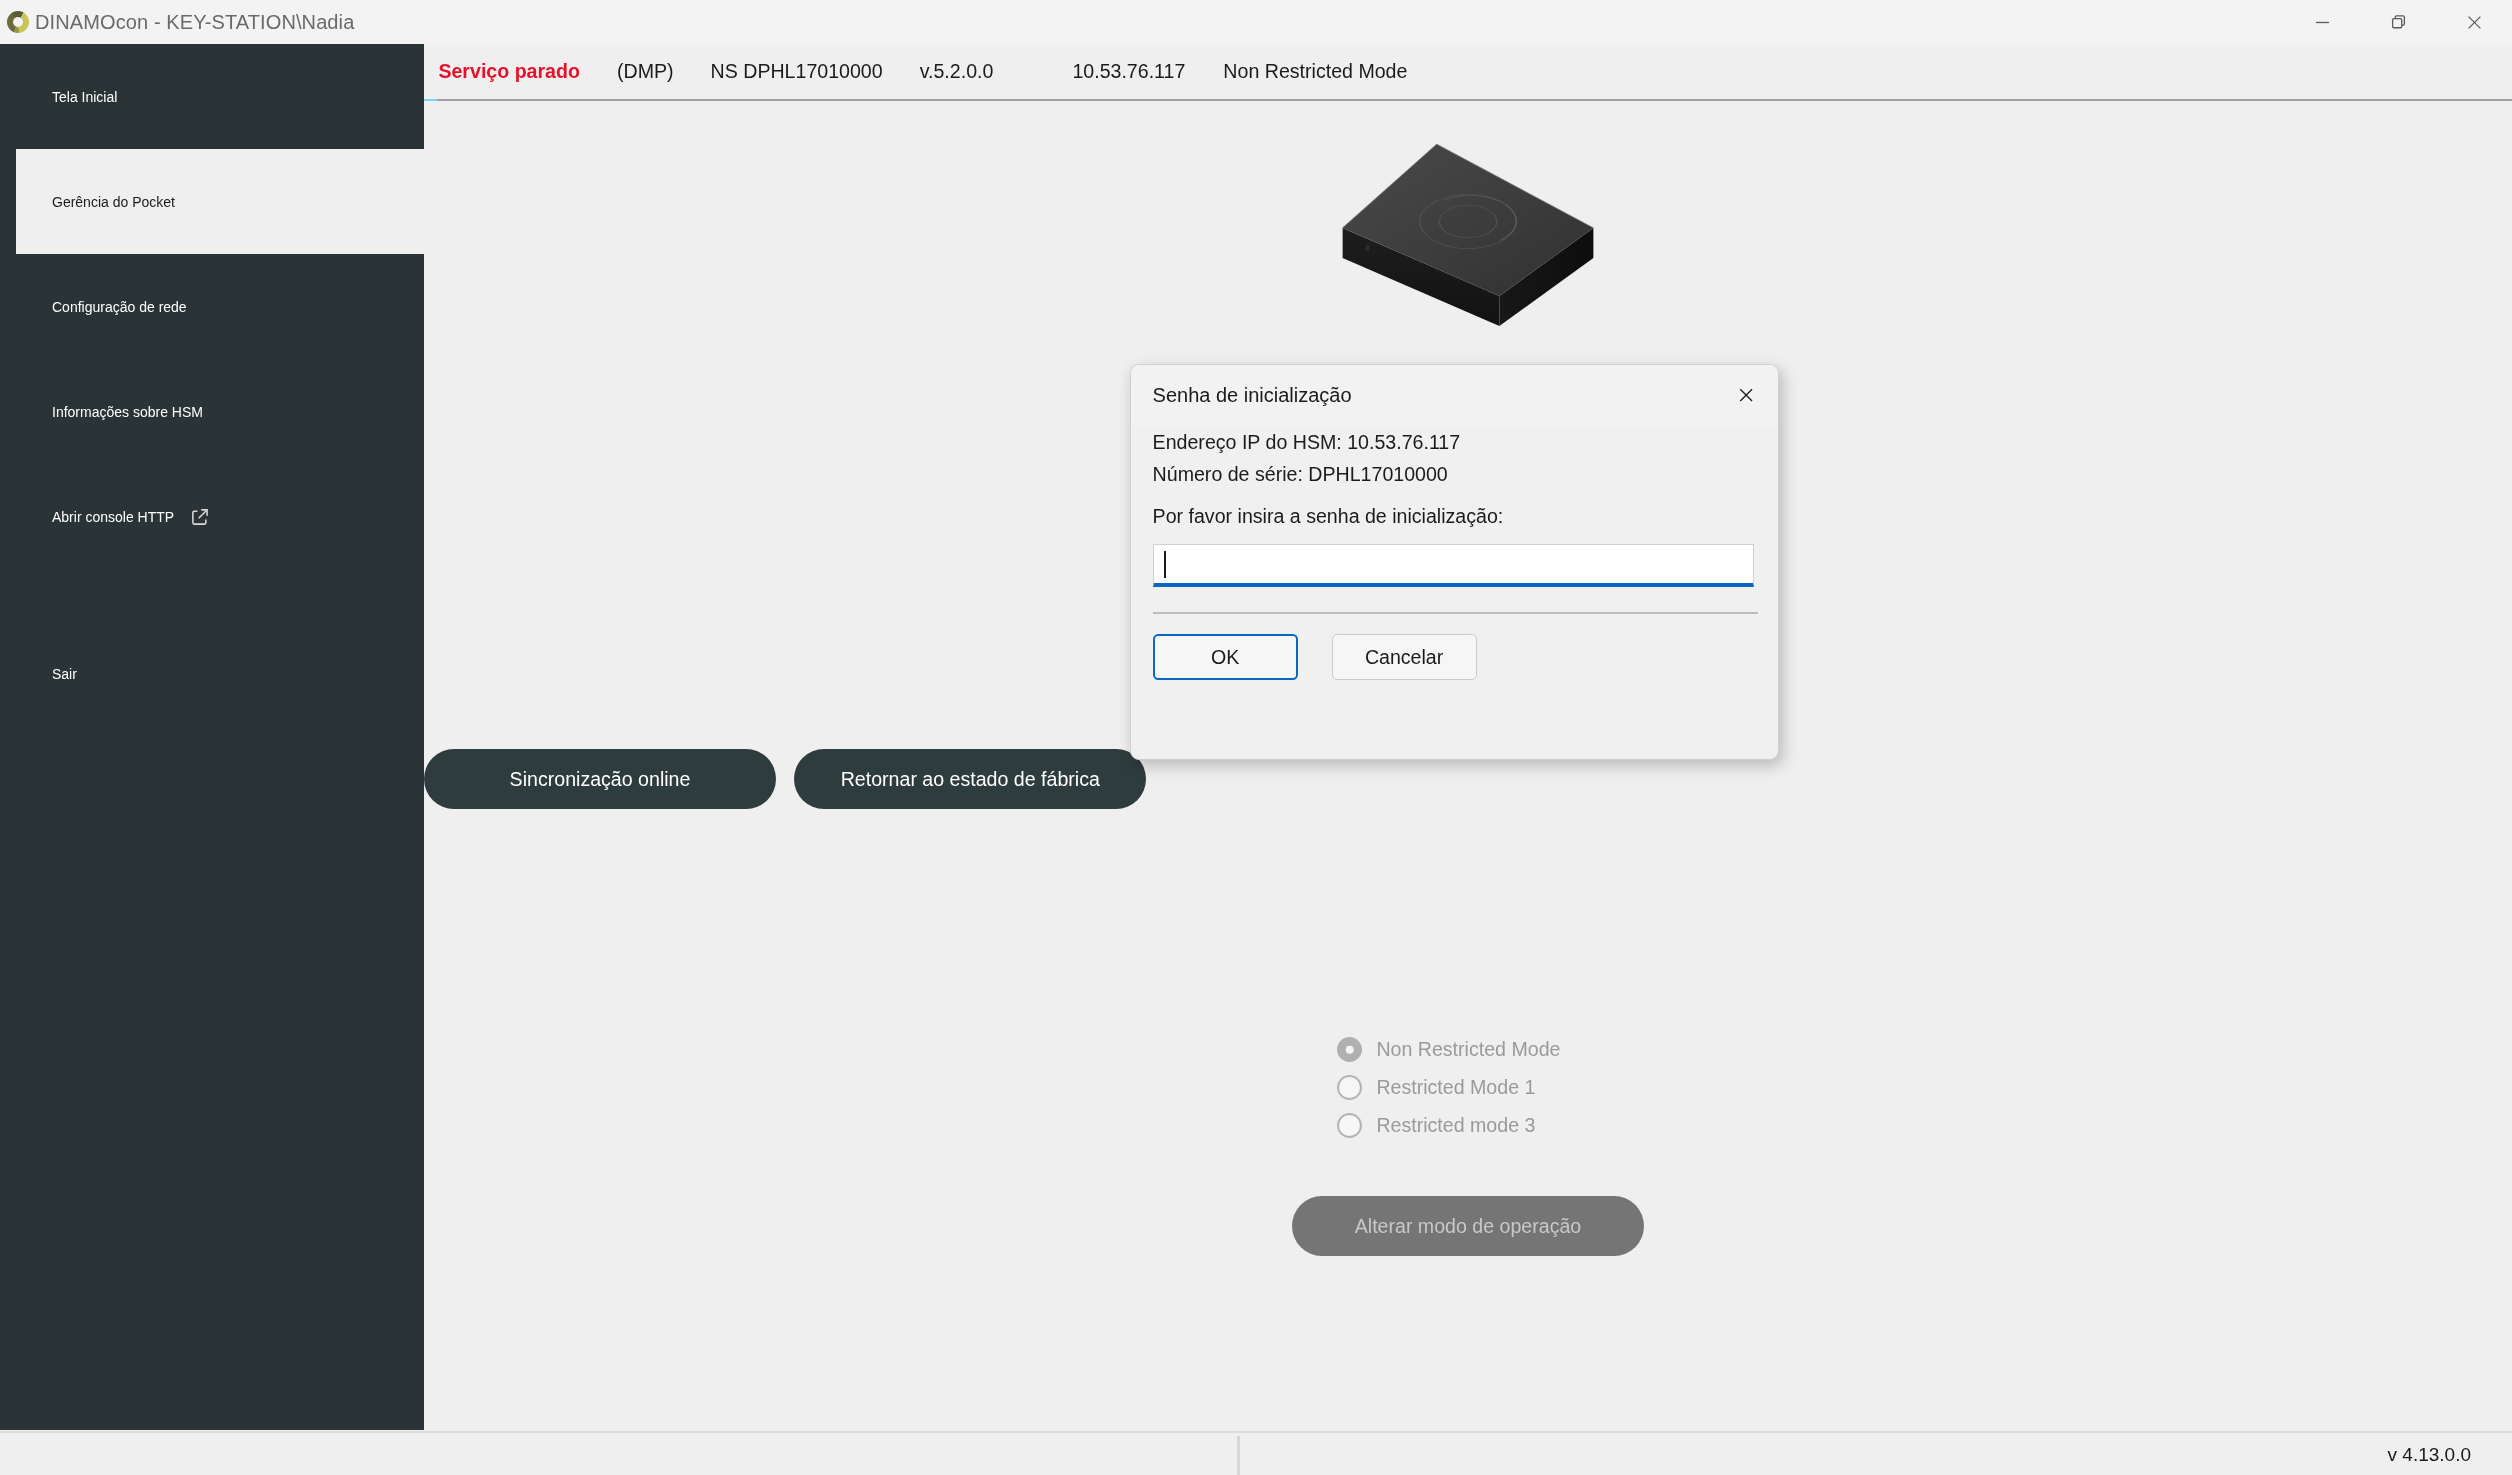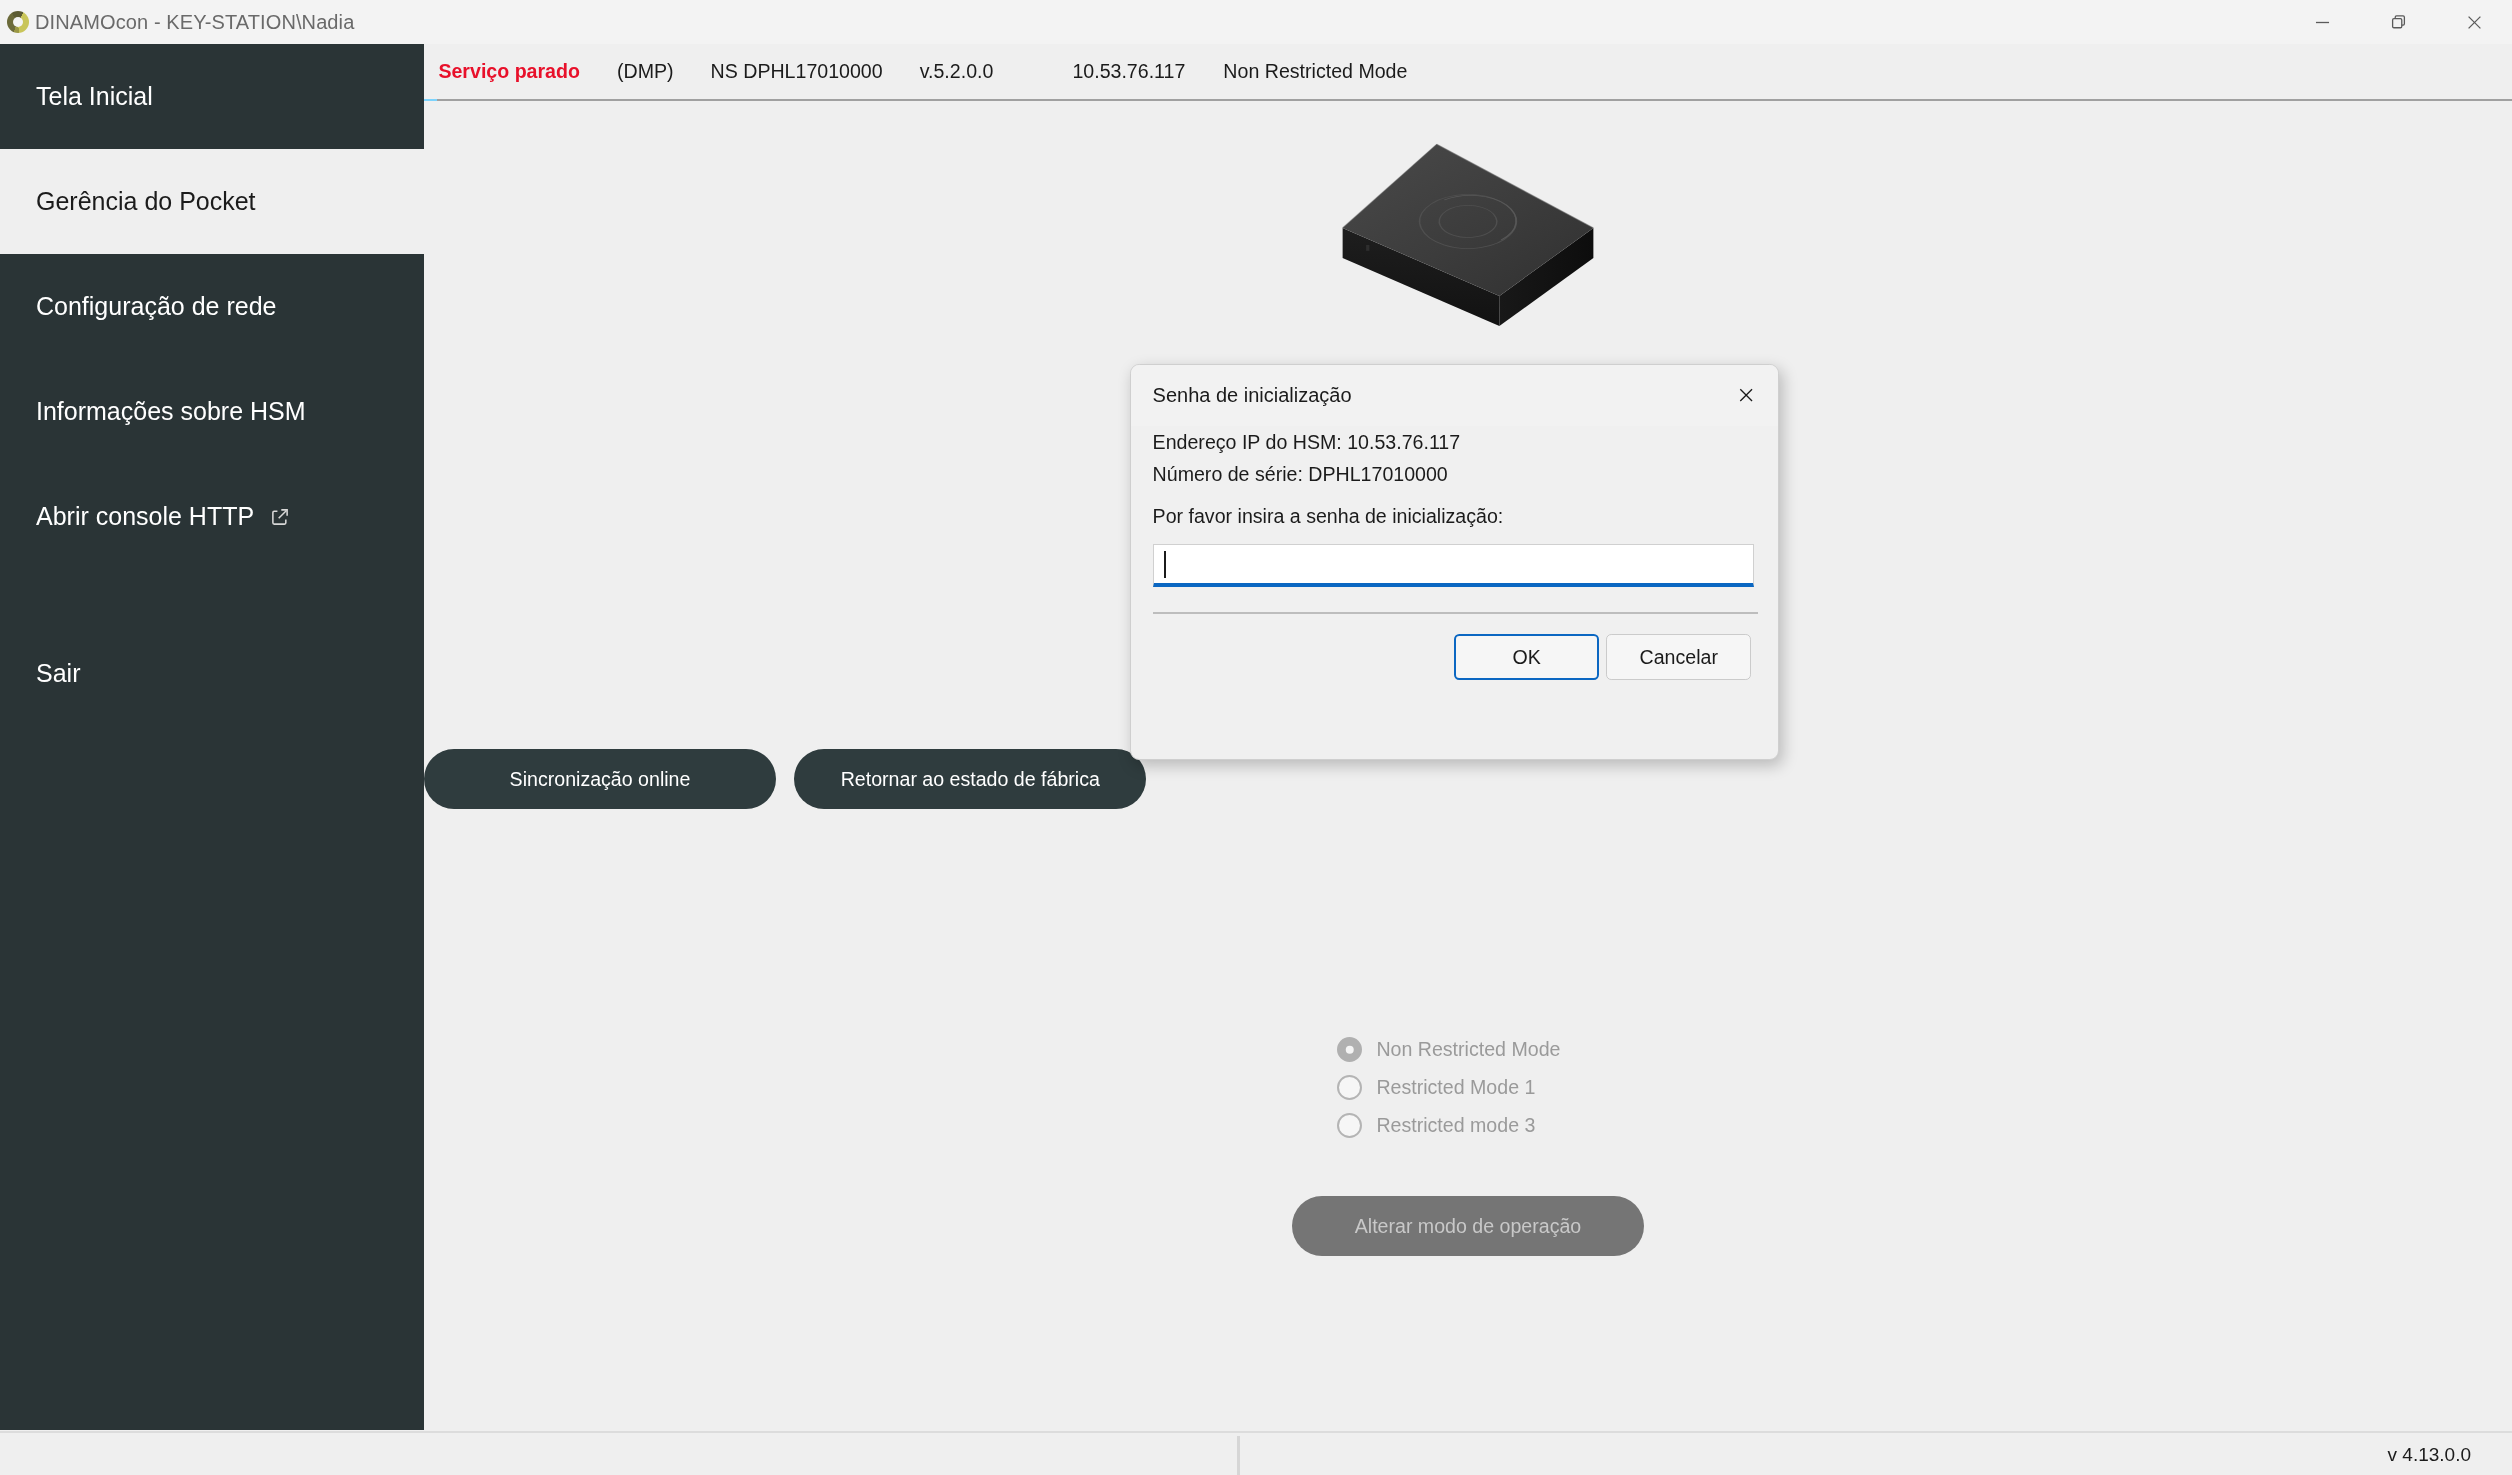--- a/index.html
+++ b/index.html
@@ -83,22 +83,23 @@
     width: 424px;
     height: 1386px;
     background: #2a3436;
   }
   .nav-item {
     height: 105px;
     display: flex;
     align-items: center;
     padding-left: 36px;
     color: #ffffff;
-    font-size: 25px;
-    white-space: nowrap;
+    font-size: 14px;
+    white-space: nowrap;
+    margin-left: 16px;
   }
   .nav-item.selected {
     background: #efefef;
     color: #1b1b1b;
   }
   .nav-item .ext-icon {
     margin-left: 14.4px;
     display: inline-flex;
   }
   .nav-spacer { height: 52px; }
@@ -324,22 +325,21 @@
   }
   .dlg-hr {
     margin-top: 25px;
     width: 605px;
     height: 2px;
     background: #bdbdbd;
   }
   .dlg-actions {
     margin-top: 20px;
     display: flex;
-    justify-content: flex-end;
-    gap: 7px;
+    gap: 34px;
     padding-right: 5.2px;
   }
   .dlg-btn {
     height: 46px;
     min-width: 145px;
     font-size: 19.6px;
     font-family: "Liberation Sans", sans-serif;
     background: #f6f6f6;
     border: 1.3px solid #cbcbcb;
     border-radius: 5.2px;

